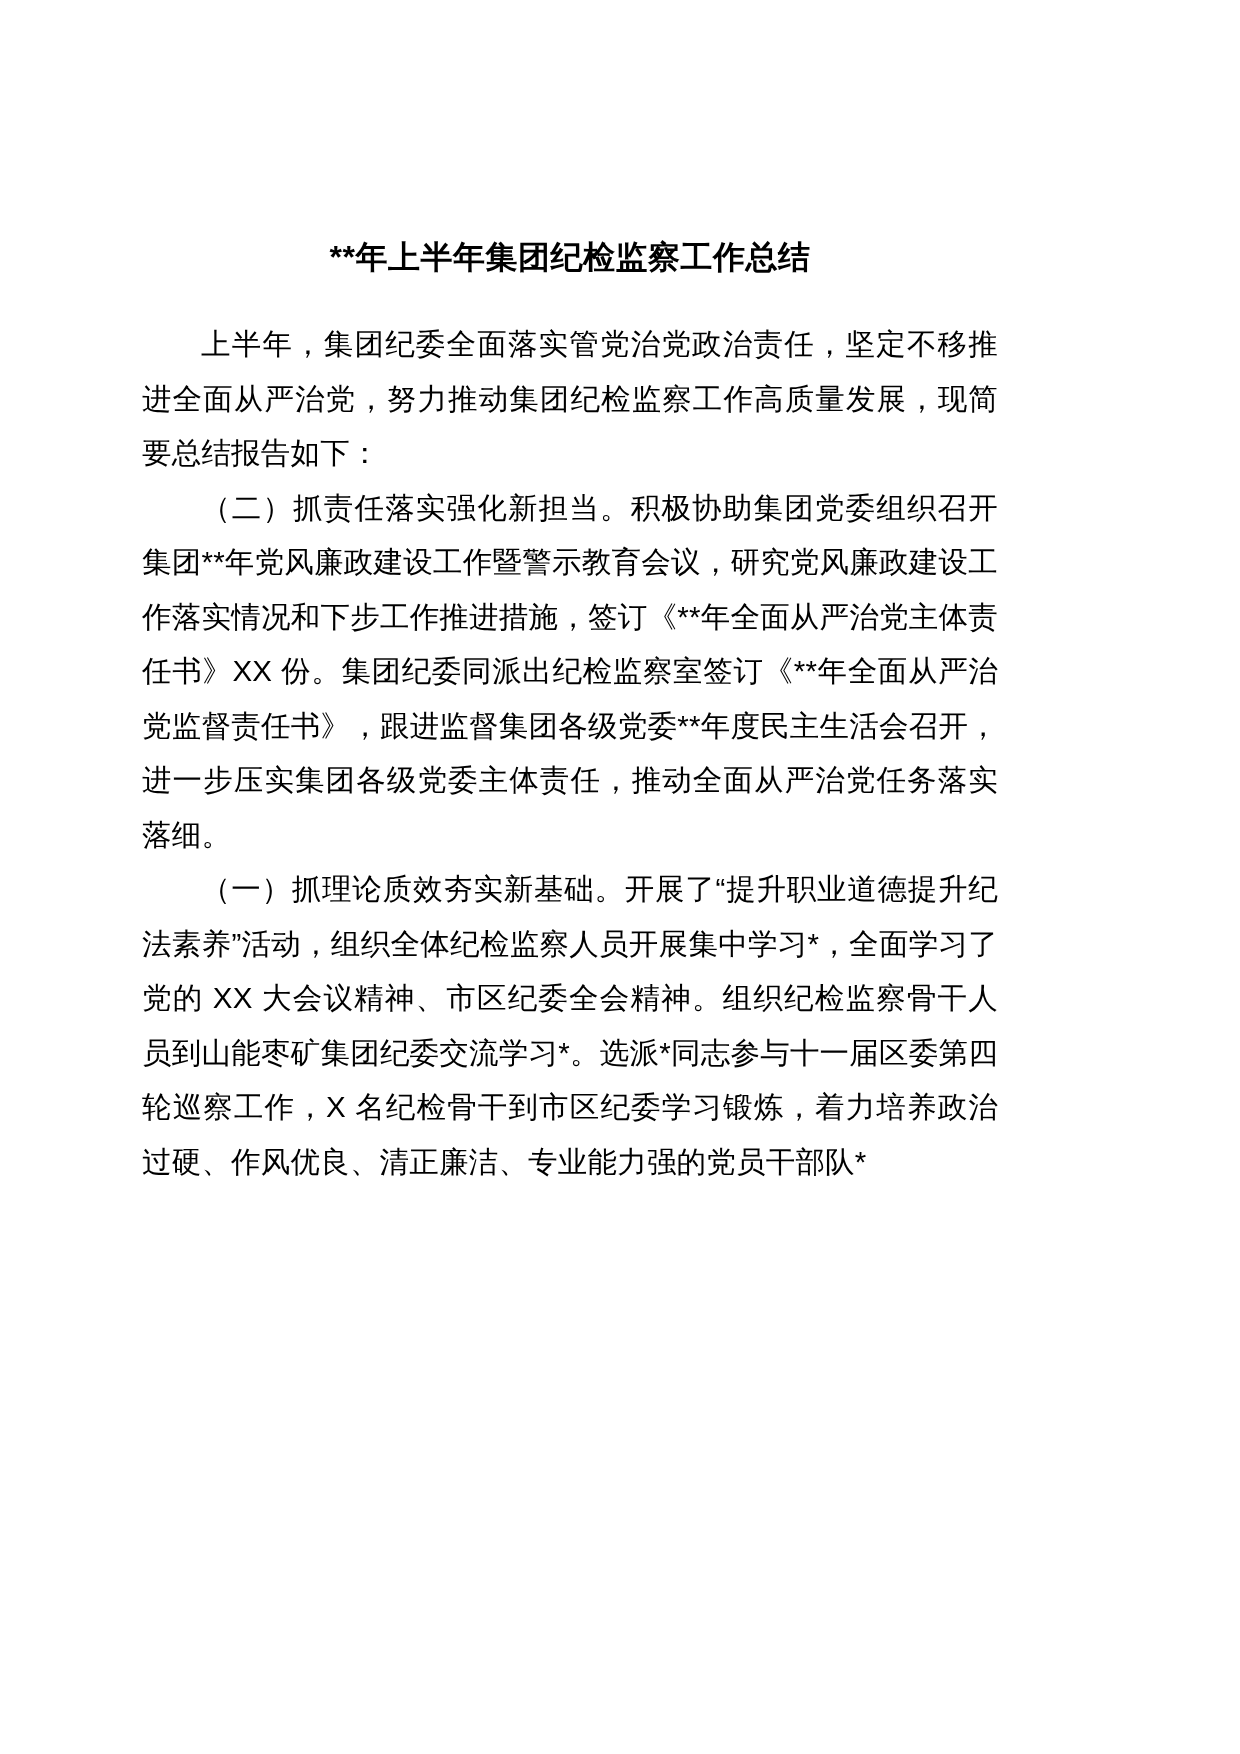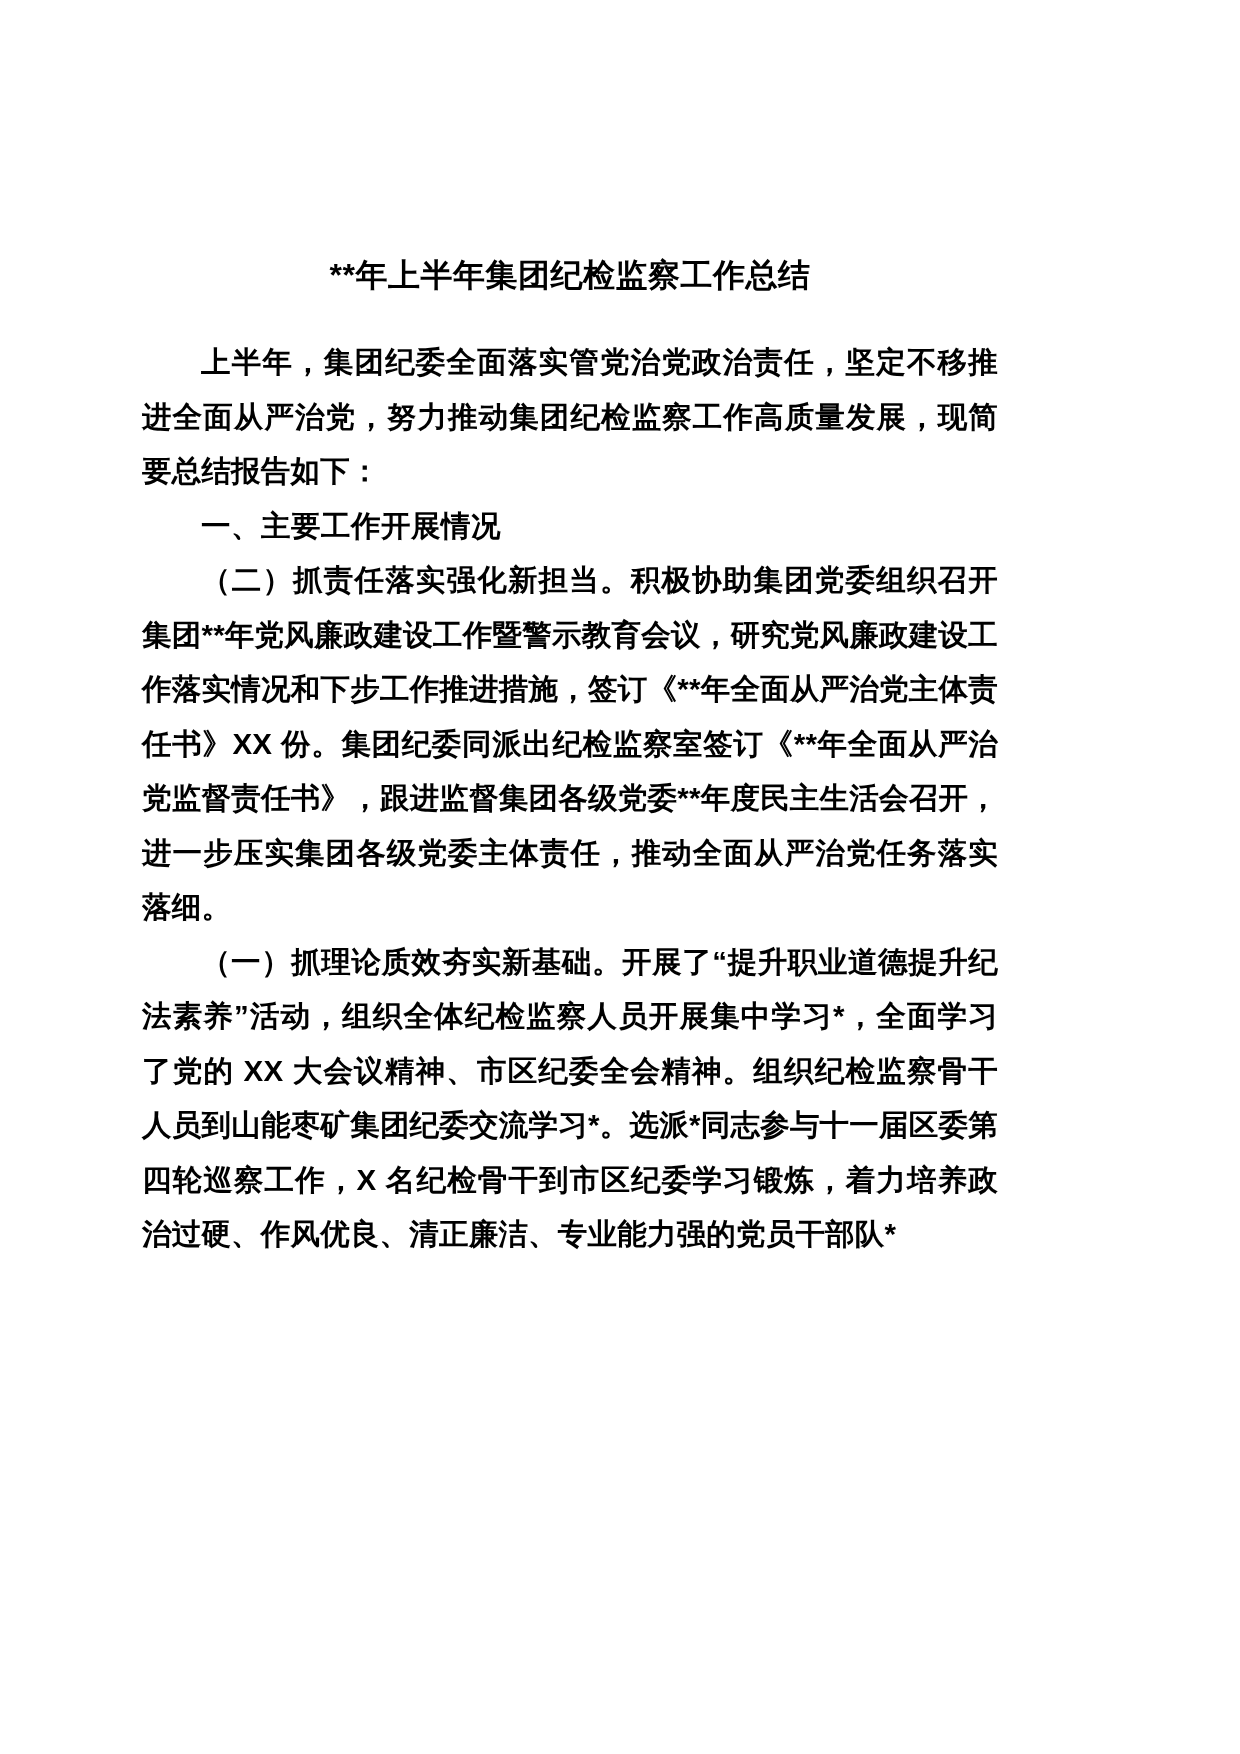--- a/index.html
+++ b/index.html
@@ -16,36 +16,36 @@
     width: 1240px;
     height: 1754px;
     box-sizing: border-box;
     background: #ffffff;
     margin: 0 auto;
     overflow: hidden;
   }
   .content {
     position: absolute;
     left: 142px;
-    top: 18px;
+    top: 0;
     width: 856px;
   }
   .doc-title {
     font-size: 32px;
     font-weight: bold;
     text-align: center;
     letter-spacing: 0.5px;
     line-height: 1.35;
     margin: 0;
     padding-top: 236px;
     padding-bottom: 0;
   }
   .para {
     font-size: 29.5px;
-    font-weight: bold;
+    font-weight: normal;
     line-height: 54.5px;
     text-align: justify;
     text-justify: inter-ideograph;
     text-indent: 2em;
     margin: 0;
     letter-spacing: 0.2px;
     word-break: break-all;
   }
   .para-first {
     margin-top: 38px;
@@ -62,20 +62,19 @@
 </head>
 <body>
 
 <div class="page">
   <div class="content">
 
     <h1 class="doc-title">**年上半年集团纪检监察工作总结</h1>
 
     <p class="para para-first">上半年，集团纪委全面落实管党治党政治责任，坚定不移推进全面从严治党，努力推动集团纪检监察工作高质量发展，现简要总结报告如下：</p>
 
-    <p class="heading-2">一、主要工作开展情况</p>
 
     <p class="para">（二）抓责任落实强化新担当。积极协助集团党委组织召开集团**年党风廉政建设工作暨警示教育会议，研究党风廉政建设工作落实情况和下步工作推进措施，签订《**年全面从严治党主体责任书》XX 份。集团纪委同派出纪检监察室签订《**年全面从严治党监督责任书》，跟进监督集团各级党委**年度民主生活会召开，进一步压实集团各级党委主体责任，推动全面从严治党任务落实落细。</p>
 
     <p class="para">（一）抓理论质效夯实新基础。开展了“提升职业道德提升纪法素养”活动，组织全体纪检监察人员开展集中学习*，全面学习了党的 XX 大会议精神、市区纪委全会精神。组织纪检监察骨干人员到山能枣矿集团纪委交流学习*。选派*同志参与十一届区委第四轮巡察工作，X 名纪检骨干到市区纪委学习锻炼，着力培养政治过硬、作风优良、清正廉洁、专业能力强的党员干部队*</p>
 
   </div>
 </div>
 
 </body></html>

